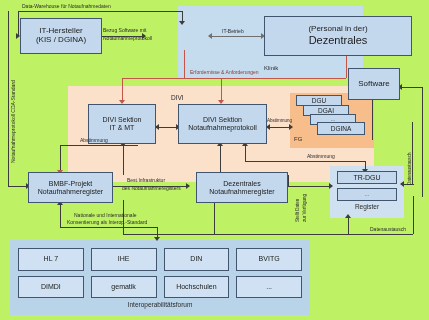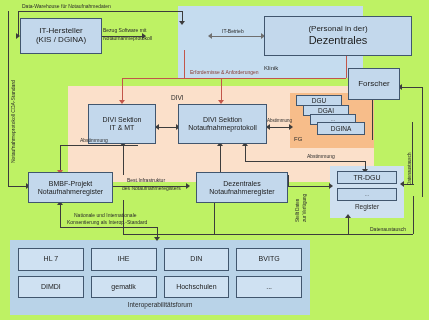--- a/index.html
+++ b/index.html
@@ -147,21 +147,21 @@
     <span>(KIS / DGINA)</span>
   </div>
 
 
   <div class="box" style="left:264px;top:16px;width:148px;height:40px;flex-direction:column;">
     <span style="font-size:8px;">(Personal in der)</span>
     <span style="font-size:11px;">Dezentrales</span>
   </div>
 
   <div class="box" style="left:348px;top:68px;width:52px;height:32px;font-size:8px;">
-    <span>Forscher</span>
+    <span>Software</span>
   </div>
 
   <div class="box" style="left:88px;top:104px;width:68px;height:40px;flex-direction:column;font-size:7px;">
     <span>DIVI Sektion</span>
     <span>IT &amp; MT</span>
   </div>
 
   <div class="box" style="left:178px;top:104px;width:89px;height:40px;flex-direction:column;font-size:7px;">
     <span>DIVI Sektion</span>
     <span>Notaufnahmeprotokoll</span>

